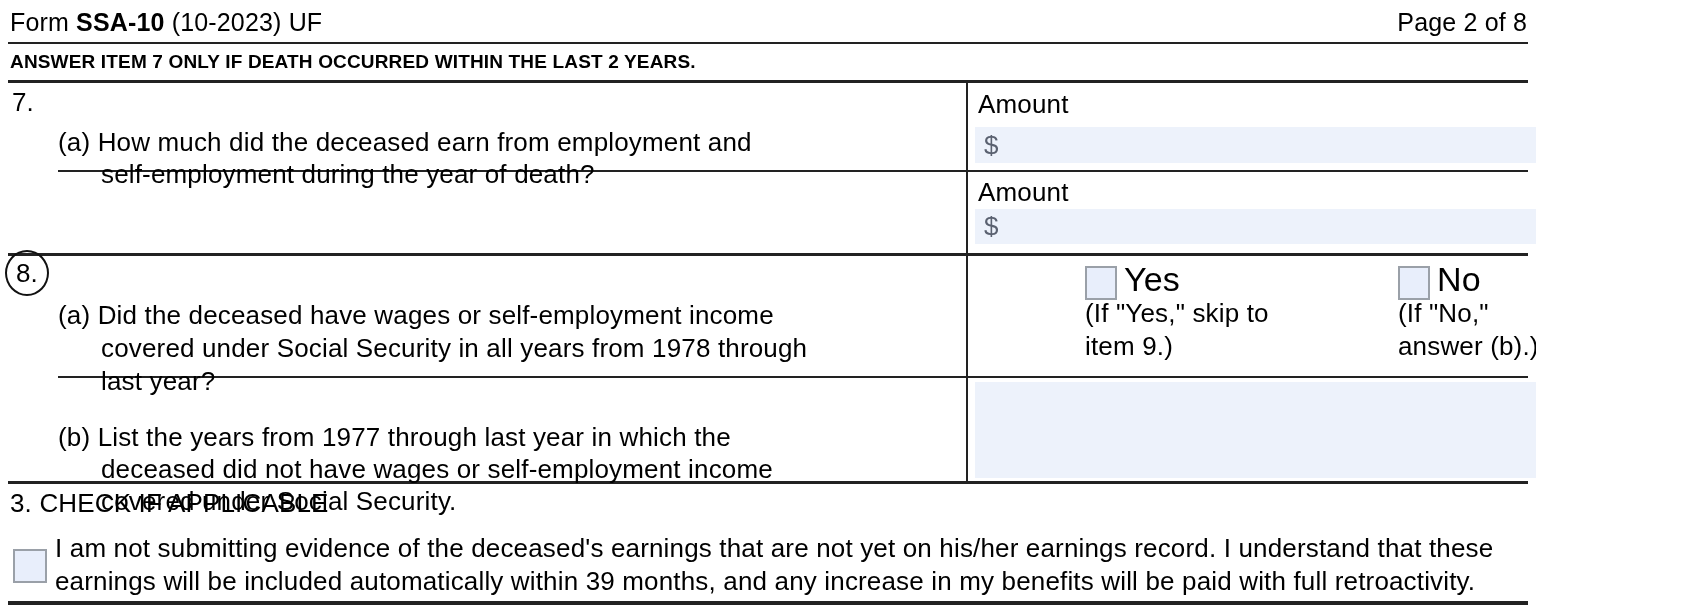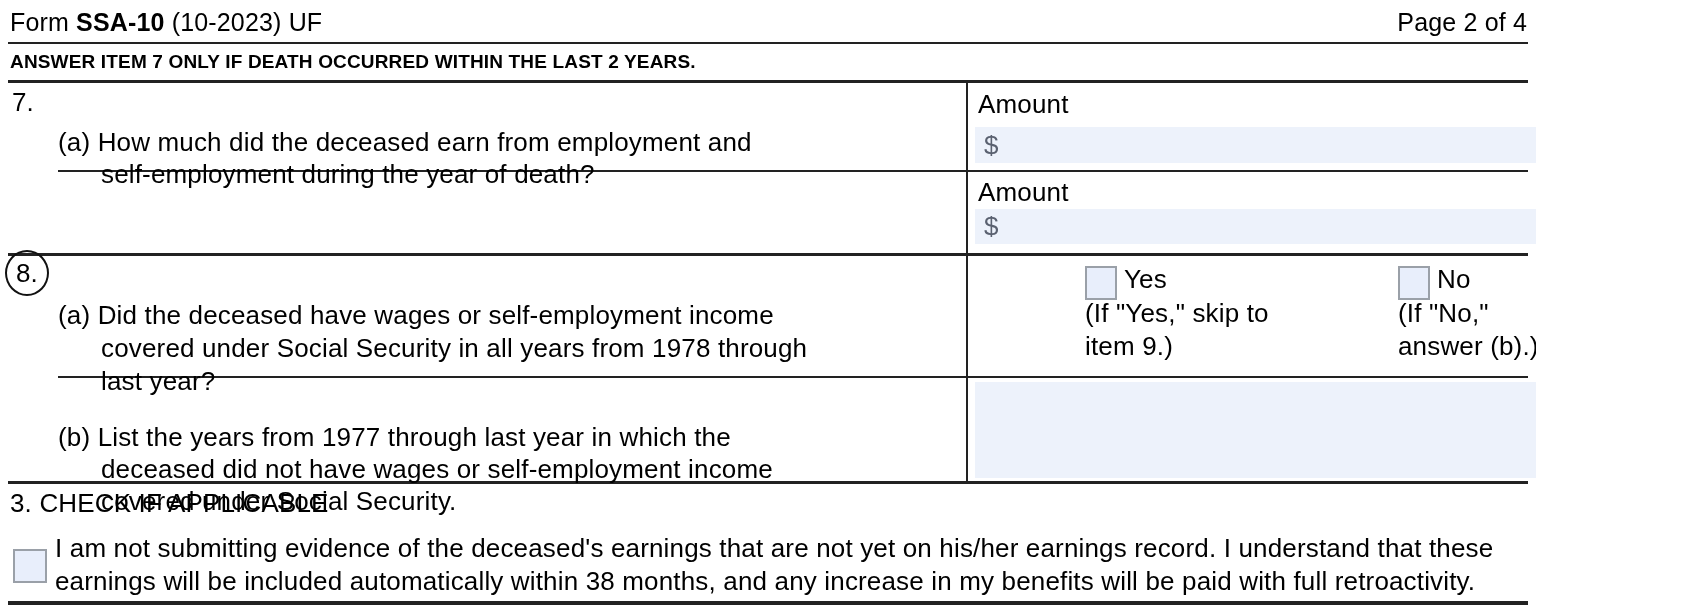--- a/index.html
+++ b/index.html
@@ -62,21 +62,21 @@
     padding: 6px 10px;
     box-sizing: border-box;
   }
   .checkbox {
     position: absolute;
     width: 28px;
     height: 30px;
     background: var(--checkbox-bg, #e8eefb);
     border: 2px solid var(--checkbox-border, #9aa0a8);
   }
-  .cb-label { position: absolute; font-size: 26px; line-height: 33px; text-align: center; }
+  .cb-label { position: absolute; font-size: 34px; line-height: 33px; text-align: center; }
   .hint { position: absolute; font-size: 26px; line-height: 33px; }
   .num-circle {
     position: absolute;
     left: 5px;
     top: 250px;
     width: 40px;
     height: 42px;
     border: 2.5px solid #111;
     border-radius: 50%;
     display: flex;
@@ -84,21 +84,21 @@
     justify-content: center;
     font-size: 26px;
   }
 </style>
 </head>
 <body>
 
 <div class="page" style="--field-bg: #edf2fb; --checkbox-bg: #e8eefb; --checkbox-border: #9aa0a8; --dollar: #5a6170; --rule: #222222;">
 
   <div class="abs hdr" style="left:10px; top:7px;"><span>Form </span><b>SSA-10</b><span> (10-2023) UF</span></div>
-  <div class="abs hdr" style="right:9px; top:7px;">Page 2 of 4</div>
+  <div class="abs hdr" style="right:9px; top:7px;">Page 2 of 8</div>
 
   <div class="rule" style="left:8px; right:8px; top:42px; height:2px;"></div>
 
   <div class="abs banner" style="left:10px; top:46px;">ANSWER ITEM 7 ONLY IF DEATH OCCURRED WITHIN THE LAST 2 YEARS.</div>
 
   <div class="rule" style="left:8px; right:8px; top:80px; height:3px;"></div>
   <div class="rule" style="left:966px; top:80px; width:2px; height:401px;"></div>
   <div class="rule" style="left:58px; right:8px; top:170px; height:2px;"></div>
   <div class="rule" style="left:8px; right:8px; top:253px; height:3px;"></div>
   <div class="rule" style="left:58px; right:8px; top:376px; height:2px;"></div>
@@ -131,17 +131,17 @@
   <div class="cb-label" style="left:1437px; top:263px;">No</div>
   <div class="hint" style="left:1398px; top:297px; width:155px;">(If "No," answer (b).)</div>
 
   <div class="abs body-text hang" style="left:58px; top:381px; width:690px;">(b) List the years from 1977 through last year in which the deceased did not have wages or self-employment income covered under Social Security.</div>
   <div class="big-field" style="left:975px; top:382px; width:714px; height:96px;">
     <textarea value="" style=""></textarea>
   </div>
 
   <div class="abs body-text" style="left:10px; top:487px;">3. CHECK IF APPLICABLE</div>
   <div class="checkbox" style="left:13px; top:549px; width:30px; height:30px;"></div>
-  <div class="abs body-text lh33" style="left:55px; top:532px; width:1480px;">I am not submitting evidence of the deceased's earnings that are not yet on his/her earnings record. I understand that these earnings will be included automatically within 38 months, and any increase in my benefits will be paid with full retroactivity.</div>
+  <div class="abs body-text lh33" style="left:55px; top:532px; width:1480px;">I am not submitting evidence of the deceased's earnings that are not yet on his/her earnings record. I understand that these earnings will be included automatically within 39 months, and any increase in my benefits will be paid with full retroactivity.</div>
 
   <div class="rule" style="left:8px; right:8px; top:601px; height:4px;"></div>
 
 </div>
 
 </body></html>

